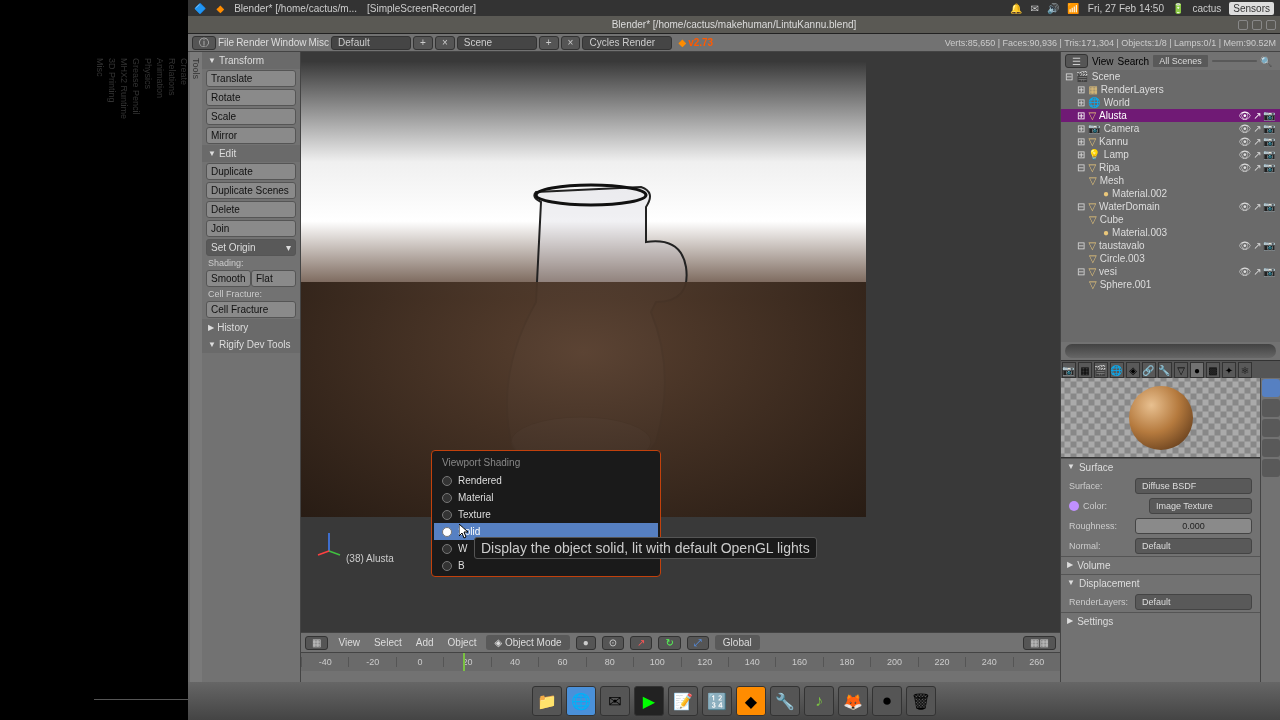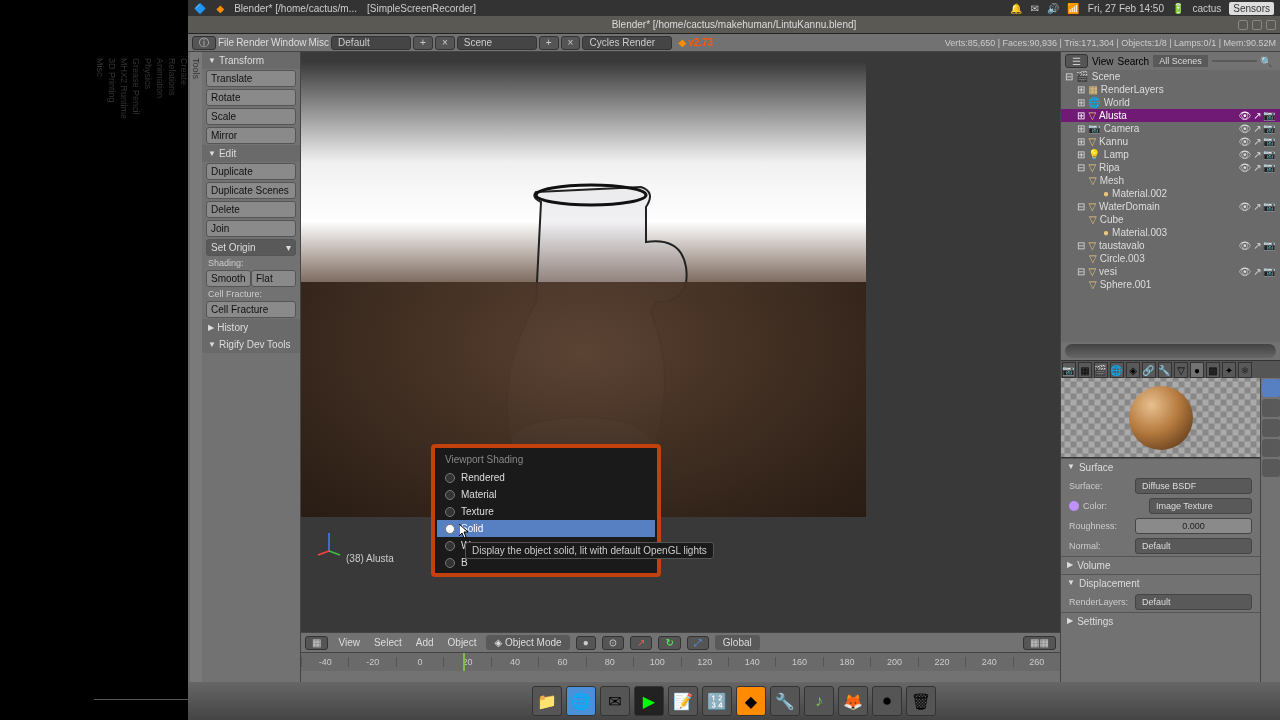--- a/index.html
+++ b/index.html
@@ -35,27 +35,27 @@
 .viewport-wrap { flex: 1; display: flex; flex-direction: column; background: #393939; }
 .render-status { background: #393939; color: #ccc; padding: 3px 8px; font-size: 9px; }
 .viewport { flex: 1; background: #393939; position: relative; }
 .render-img { position: absolute; left: 0; top: 10px; width: 565px; height: 455px; background: linear-gradient(to bottom, #3a3a3a 0%, #f0f0f0 22%, #fff 35%, #5c4435 52%, #3a2a1f 75%, #2a1e15 100%); }
 .render-img::after { content:''; position:absolute; left:0; right:0; top:220px; bottom:0; background: radial-gradient(ellipse at 50% 30%, rgba(90,65,48,0.9), rgba(40,28,20,1)); }
 .pitcher { position: absolute; left: 180px; top: 110px; width: 230px; height: 320px; }
 .pitcher svg { width: 100%; height: 100%; }
 .layer-name { position: absolute; left: 45px; bottom: 68px; color: #ccc; font-size: 10px; }
 .gizmo { position: absolute; left: 15px; bottom: 75px; width: 26px; height: 26px; }
 
-.shading-menu { position: absolute; left: 130px; bottom: 55px; width: 230px; background: #1a1a1a; border: 4px solid #c2410c; border-radius: 4px; padding: 2px; }
+.shading-menu { position: absolute; left: 130px; bottom: 55px; width: 230px; background: #1a1a1a; border: 1px solid #c2410c; border-radius: 4px; padding: 2px; }
 .shading-menu-title { color: #888; padding: 4px 8px; font-size: 10px; }
 .shading-item { color: #ddd; padding: 3px 8px; display: flex; align-items: center; gap: 6px; }
 .shading-item.sel { background: #5680c2; color: #fff; }
 .radio { width: 10px; height: 10px; border-radius: 50%; border: 1px solid #777; background: #333; }
 .cursor { position: absolute; left: 158px; bottom: 92px; width: 12px; height: 16px; z-index: 100; }
-.tooltip { position: absolute; left: 164px; bottom: 73px; background: #1a1a1a; border: 1px solid #555; color: #ccc; padding: 2px 6px; font-size: 10px; z-index: 90; border-radius: 3px; }
+.tooltip { position: absolute; left: 173px; bottom: 73px; background: #1a1a1a; border: 1px solid #555; color: #ccc; padding: 2px 6px; font-size: 14px; z-index: 90; border-radius: 3px; }
 
 .vp-header { background: #727272; height: 20px; display: flex; align-items: center; padding: 0 4px; gap: 6px; color: #ccc; border-top: 1px solid #444; }
 .vp-header .menu { color: #ddd; padding: 0 4px; }
 .mode-dd { background: #595959; padding: 2px 8px; border-radius: 3px; color: #ddd; }
 
 .timeline { height: 30px; background: #727272; border-top: 1px solid #444; }
 .time-ruler { height: 18px; background: #6a6a6a; display: flex; align-items: center; position: relative; }
 .tick { flex: 1; text-align: center; color: #ccc; font-size: 9px; border-left: 1px solid #555; }
 .playhead { position: absolute; left: 162px; top: 0; bottom: 0; width: 2px; background: #7ac142; }
 .time-header { height: 18px; background: #727272; display: flex; align-items: center; padding: 0 4px; gap: 6px; color: #ccc; }

